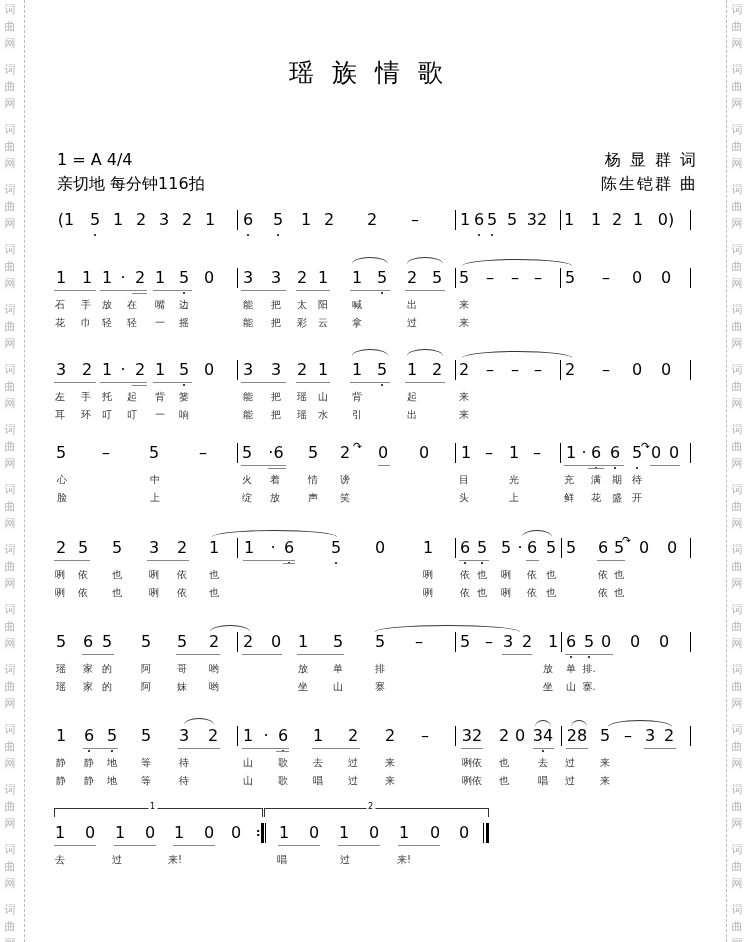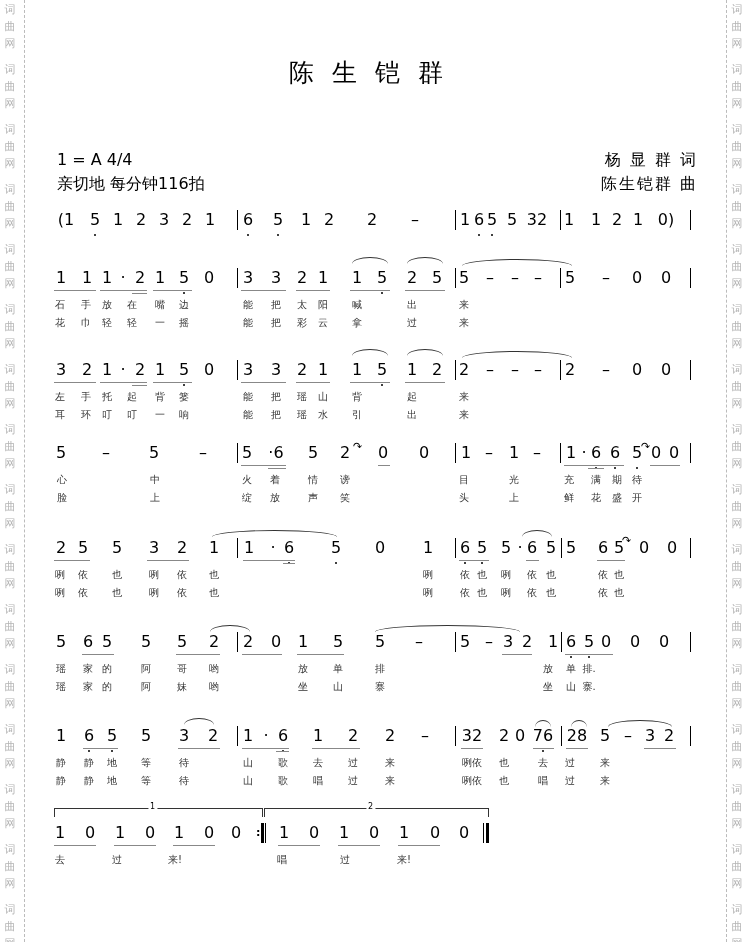--- a/index.html
+++ b/index.html
@@ -119,21 +119,21 @@
     <div class="wm" style="top: 799px;">曲</div>
     <div class="wm" style="top: 816px;">网</div>
     <div class="wm" style="top: 842px;">词</div>
     <div class="wm" style="top: 859px;">曲</div>
     <div class="wm" style="top: 876px;">网</div>
     <div class="wm" style="top: 902px;">词</div>
     <div class="wm" style="top: 919px;">曲</div>
     <div class="wm" style="top: 936px;">网</div>
   </div>
 
-<div class="title">陈生铠群</div>
+<div class="title">瑶族情歌</div>
 
 <div class="meta" style="left:57px;top:150px;">1 = A  4/4</div>
 <div class="meta" style="left:57px;top:174px;">亲切地  每分钟116拍</div>
 <div class="meta" style="right:52px;top:150px;letter-spacing:2px;">杨 显 群  词</div>
 <div class="meta" style="right:52px;top:174px;letter-spacing:2px;">陈生铠群  曲</div>
 
 <div id="score">
     <div class="n" style="left: 66px; top: 210px;">(1</div>
     <div class="n" style="left: 95px; top: 210px;">5</div>
     <div class="dot" style="left: 94px; top: 234px;"></div>
@@ -455,21 +455,21 @@
     <div class="n" style="left: 283px; top: 726px;">6</div>
     <div class="dot" style="left: 282px; top: 750px;"></div>
     <div class="n" style="left: 318px; top: 726px;">1</div>
     <div class="n" style="left: 353px; top: 726px;">2</div>
     <div class="n" style="left: 390px; top: 726px;">2</div>
     <div class="n" style="left: 425px; top: 726px;">–</div>
     <div class="bar" style="left: 455px; top: 726px;"></div>
     <div class="n" style="left: 472px; top: 726px;">32</div>
     <div class="n" style="left: 504px; top: 726px;">2</div>
     <div class="n" style="left: 520px; top: 726px;">0</div>
-    <div class="n" style="left: 543px; top: 726px;">76</div>
+    <div class="n" style="left: 543px; top: 726px;">34</div>
     <div class="dot" style="left: 542px; top: 750px;"></div>
     <div class="bar" style="left: 561px; top: 726px;"></div>
     <div class="n" style="left: 577px; top: 726px;">28</div>
     <div class="n" style="left: 605px; top: 726px;">5</div>
     <div class="n" style="left: 628px; top: 726px;">–</div>
     <div class="n" style="left: 650px; top: 726px;">3</div>
     <div class="n" style="left: 669px; top: 726px;">2</div>
     <div class="bar" style="left: 690px; top: 726px;"></div>
     <div class="ly" style="left: 61px; top: 756px;">静</div>
     <div class="ly" style="left: 89px; top: 756px;">静</div>

